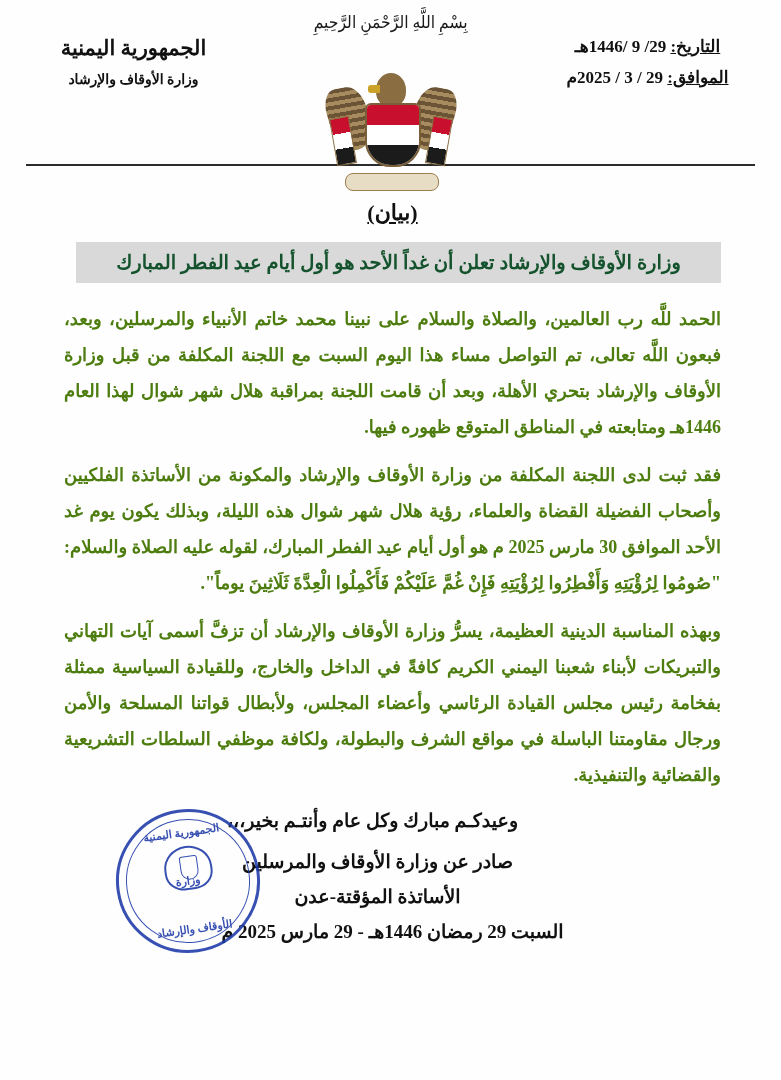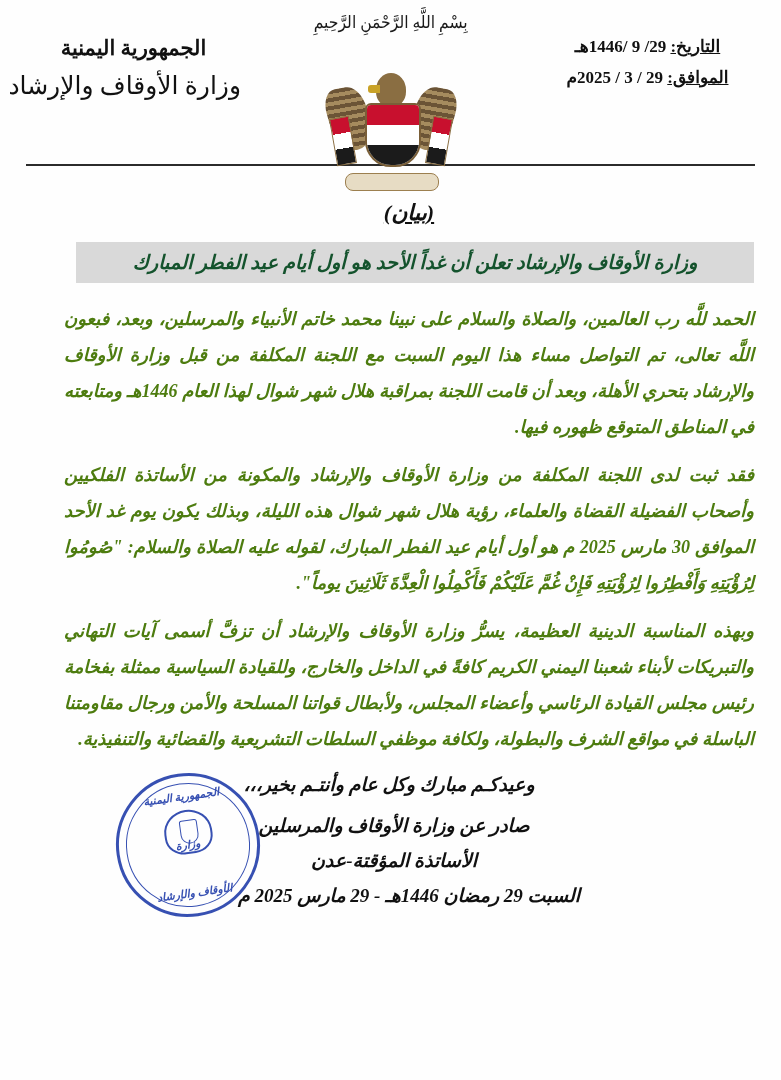--- a/index.html
+++ b/index.html
@@ -74,22 +74,22 @@
   .date-line .lbl { text-decoration: underline; }
 
   .ministry-top {
     font-size: 21px;
     font-weight: 700;
     color: #111;
     margin-bottom: 10px;
     white-space: nowrap;
   }
   .ministry-sub {
-    font-size: 25px;
-    font-weight: 400;
+    font-size: 14px;
+    font-weight: 700;
     color: #111;
     white-space: nowrap;
   }
 
   
   .emblem {
     position: relative;
     width: 128px;
     height: 118px;
     margin-top: 2px;
@@ -167,23 +167,22 @@
   .emblem .flagpole-r { right: 6px; transform: rotate(10deg); }
 
   .header-rule {
     border: none;
     border-top: 2px solid #2b2b2b;
     margin: 4px 26px 0 26px;
   }
 
   
   .body-wrap {
-    padding: 26px 27px 0 64px;
+    padding: 26px 60px 0 64px;
     box-sizing: border-box;
-    font-style: italic;
   }
 
   .doc-title {
     text-align: center;
     font-size: 22px;
     font-weight: 700;
     color: #111;
     text-decoration: underline;
     margin: 8px 0 16px 0;
   }

